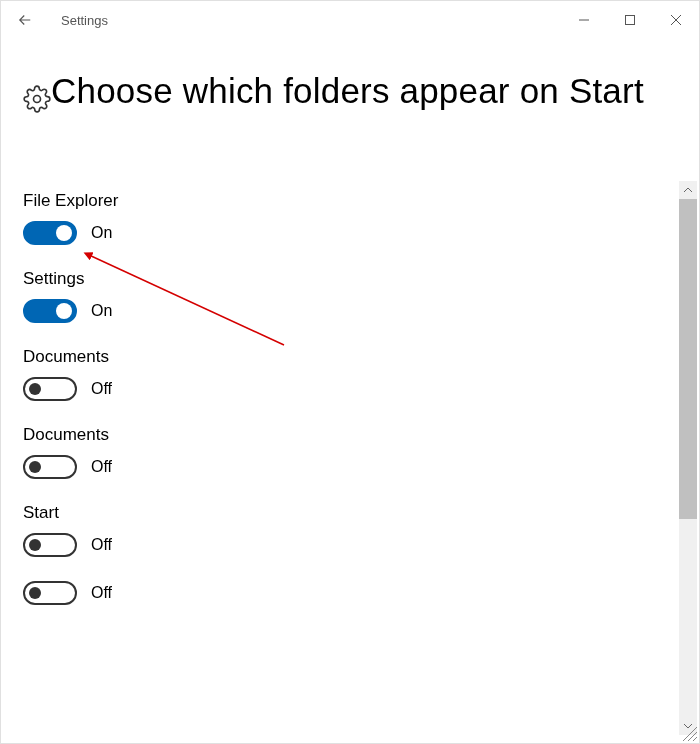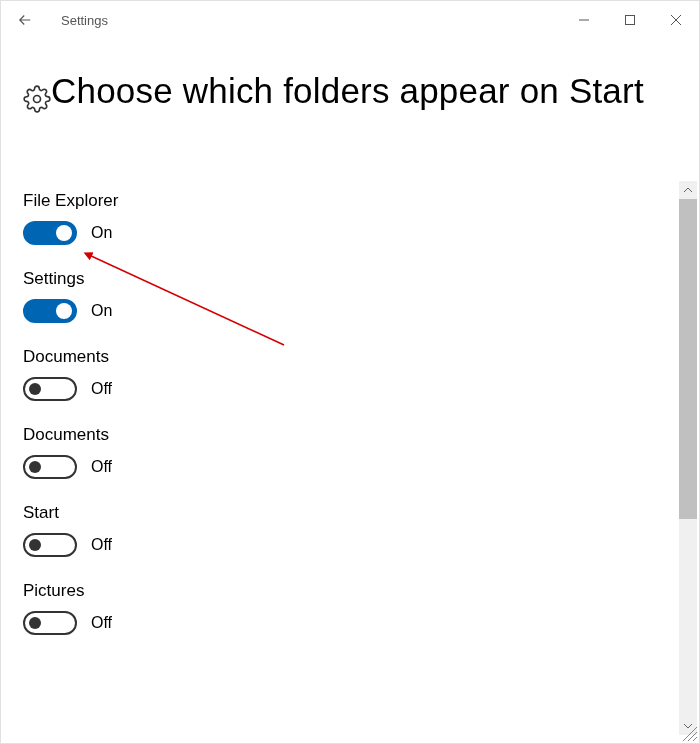--- a/index.html
+++ b/index.html
@@ -241,21 +241,20 @@
     <div class="setting-label">Start</div>
     <div class="toggle-row">
       <div class="toggle">
           <div class="knob"></div>
         </div>
       <span class="toggle-state">Off</span>
     </div>
   </div>
 
   <div class="setting-item">
-    <div class="setting-label">Pictures</div>
     <div class="toggle-row">
       <div class="toggle">
           <div class="knob"></div>
         </div>
       <span class="toggle-state">Off</span>
     </div>
   </div>
 </div>
 
 <div class="scrollbar">

